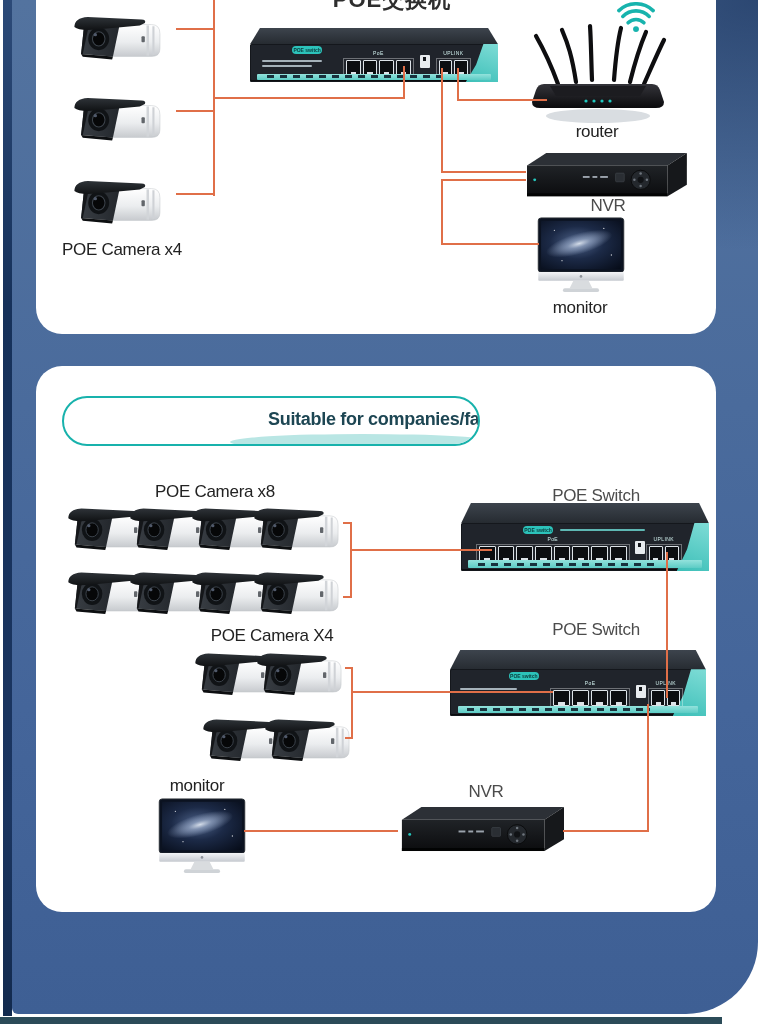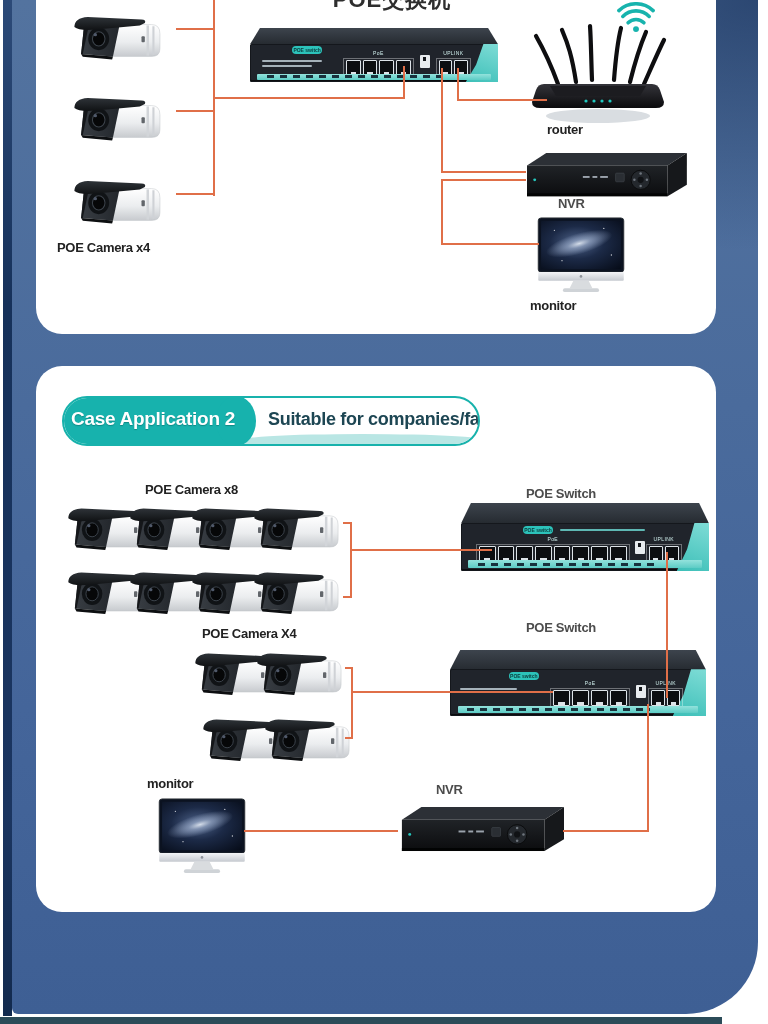--- a/index.html
+++ b/index.html
@@ -10,21 +10,21 @@
   .blue-frame{position:absolute;left:12px;top:0;width:746px;height:1014px;
       border-radius:0 0 72px 6px;
       background:
         radial-gradient(130% 55% at 100% 0%, rgba(23,48,90,.65) 0%, rgba(23,48,90,0) 45%),
         linear-gradient(180deg,#53739f 0%,#4a6b9c 40%,#44659a 70%,#3e5f94 100%);}
   .bottom-strip{position:absolute;left:0;top:1017px;width:722px;height:7px;background:#2b4b58;}
   .panel{position:absolute;left:36px;width:680px;background:#ffffff;border-radius:26px;}
   .panel.top{top:-34px;height:368px;}
   .panel.bottom{top:366px;height:546px;}
   
-  .lbl{position:absolute;font-weight:700;letter-spacing:-0.3px;color:#222;font-size:13px;text-align:left;white-space:nowrap;}
+  .lbl{position:absolute;font-weight:400;letter-spacing:-0.3px;color:#222;font-size:17px;text-align:center;white-space:nowrap;}
   .lbl.gray{color:#4c4c4c;}
   .title-cut{position:absolute;top:-15px;left:322px;width:140px;text-align:center;font-size:22px;font-weight:700;color:#2e2e2e;letter-spacing:1px;}
   
   .ln{position:absolute;background:#e06f48;z-index:6;}
   .ln.h{height:2px;} .ln.v{width:2px;}
   
   .switch{position:absolute;z-index:4;}
   .sw-top{position:absolute;left:0;right:0;top:0;height:30%;
           clip-path:polygon(4% 0,96% 0,100% 100%,0 100%);
           background:linear-gradient(180deg,#3d444d,#262b31);}
@@ -268,23 +268,20 @@
   <div class="ln h" style="left:441px;top:171px;width:85px"></div>
   <div class="ln h" style="left:441px;top:179px;width:85px"></div>
   <div class="ln v" style="left:441px;top:179px;height:64px"></div>
   <div class="ln h" style="left:441px;top:243px;width:98px"></div>
 
   <div class="panel bottom"></div>
 
   <div class="case-badge">
     <div class="swoosh"></div>
     <div class="case-sub">Suitable for companies/factories</div>
-    <div class="case-left">
-      <span>Case Application 2</span>
-    </div>
   </div>
 
   <div class="lbl" style="left:145px;top:482px;width:140px">POE Camera x8</div>
   <svg class="dev" style="left:65px;top:503px;width:92px;height:52px">
       <use href="#cam"></use>
     </svg>
   <svg class="dev" style="left:127px;top:503px;width:92px;height:52px">
       <use href="#cam"></use>
     </svg>
   <svg class="dev" style="left:189px;top:503px;width:92px;height:52px">

